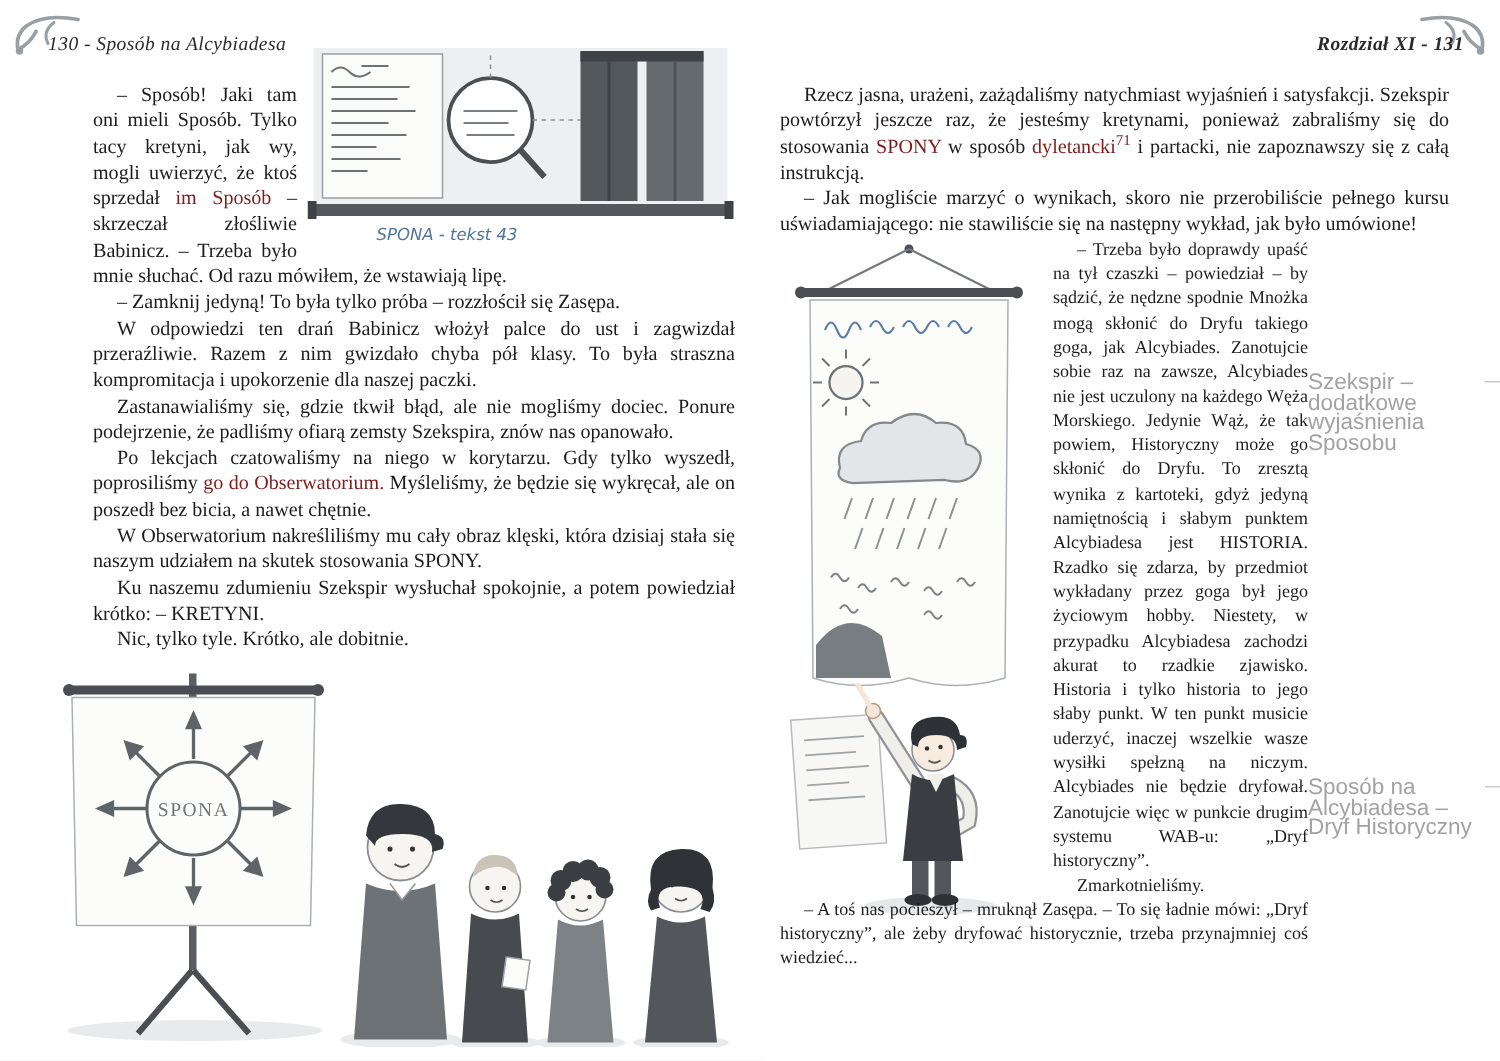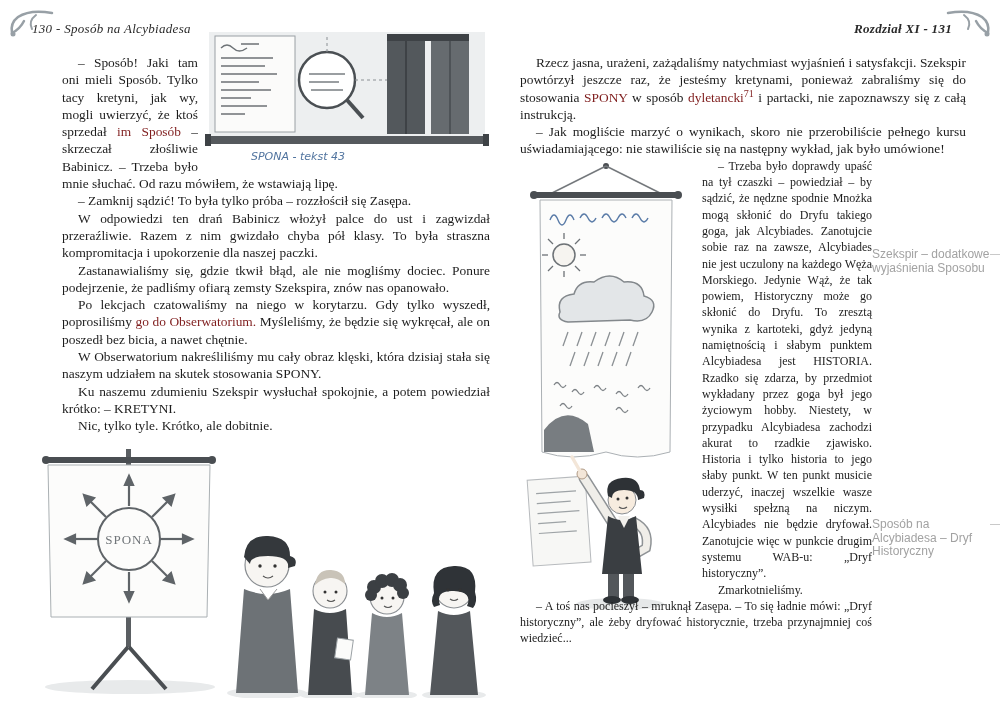--- a/index.html
+++ b/index.html
@@ -8,21 +8,21 @@
   .spread {
     position:relative; width:1000px; height:707px; background:#ffffff;
     font-family:"Liberation Serif", serif; color:#1c1c1c; overflow:hidden;
   }
   .orn { position:absolute; top:7px; width:48px; height:34px; }
   .orn-left { left:6px; }
   .orn-right { right:6px; transform:scaleX(-1); }
 
   .pagehead { position:absolute; top:21px; font-size:13px; font-style:italic; letter-spacing:.3px; color:#2a2a2a; }
   .pagehead.left { left:32px; }
-  .pagehead.right { right:48px; font-weight:bold; }
+  .pagehead.right { right:24px; font-weight:bold; }
 
   .col { position:absolute; top:54px; font-size:13.4px; line-height:17.3px; text-align:justify; hyphens:auto; }
   .col p { text-indent:16px; }
   .col-left  { left:62px;  width:428px; height:404px; overflow:hidden; }
   .col-right { left:520px; width:446px; height:600px; overflow:hidden; }
 
   .board-spacer { float:right; width:292px; height:114px; }
 
   .mid { margin-right:94px; font-size:12px; line-height:16.3px; }
   .illu-boy-wrap { float:left; width:172px; height:426px; margin:2px 10px 0 0; }
@@ -32,21 +32,21 @@
   .illu-kids  { position:absolute; left:30px;  top:443px; width:460px; height:255px; }
 
   .blue { color:#7f1d1d; }
   sup { font-size:10px; line-height:0; vertical-align:super; }
 
   .footnote { position:absolute; left:578px; top:644px; width:395px; font-size:11.8px; line-height:15px; background:#ffffff; }
   .fn-rule { width:125px; border-top:1px solid #4a4a4a; margin-bottom:6px; }
   .fn-text em { font-style:italic; }
 
   .mnote { position:absolute; width:120px; font-family:"Liberation Sans", sans-serif;
-           font-size:12px; line-height:13.5px; color:#a2a2a2; }
+           font-size:15px; line-height:13.5px; color:#a2a2a2; }
   .mnote1 { left:872px; top:248px; }
   .mnote2 { left:872px; top:518px; }
   .mnote-rule { position:absolute; right:-16px; top:6px; width:18px; border-top:1.5px solid #c9c9c9; }
 
   .hand-blue { font-family:"DejaVu Sans", sans-serif; font-style:italic; }
 </style>
 </head>
 <body>
 
 <div class="spread">
@@ -61,21 +61,21 @@
     <path d="M30 8 q-8 6 -4 14" fill="none" stroke="#98a0a6" stroke-width="2" stroke-linecap="round"></path>
     <circle cx="7" cy="27" r="2.5" fill="#98a0a6"></circle>
   </svg>
 
   <div class="pagehead left">130 - Sposób na Alcybiadesa</div>
   <div class="pagehead right">Rozdział XI - 131</div>
 
   <div class="col col-left">
     <div class="board-spacer"></div>
     <p><span>– Sposób! Jaki tam oni mieli Sposób. Tylko tacy kretyni, jak wy, mogli uwierzyć, że ktoś sprzedał </span><span class="blue">im Sposób</span><span> – skrzeczał złośliwie Babinicz. – Trzeba było mnie słuchać. Od razu mówiłem, że wstawiają lipę.</span></p>
-    <p>– Zamknij sądzić! To była tylko próba – rozzłościł się Zasępa.</p>
+    <p>– Zamknij jedyną! To była tylko próba – rozzłościł się Zasępa.</p>
     <p>W odpowiedzi ten drań Babinicz włożył palce do ust i zagwizdał przeraźliwie. Razem z nim gwizdało chyba pół klasy. To była straszna kompromitacja i upokorzenie dla naszej paczki.</p>
     <p>Zastanawialiśmy się, gdzie tkwił błąd, ale nie mogliśmy dociec. Ponure podejrzenie, że padliśmy ofiarą zemsty Szekspira, znów nas opanowało.</p>
     <p><span>Po lekcjach czatowaliśmy na niego w korytarzu. Gdy tylko wyszedł, poprosiliśmy </span><span class="blue">go do Obserwatorium.</span><span> Myśleliśmy, że będzie się wykręcał, ale on poszedł bez bicia, a nawet chętnie.</span></p>
     <p>W Obserwatorium nakreśliliśmy mu cały obraz klęski, która dzisiaj stała się naszym udziałem na skutek stosowania SPONY.</p>
     <p>Ku naszemu zdumieniu Szekspir wysłuchał spokojnie, a potem powiedział krótko: – KRETYNI.</p>
     <p>Nic, tylko tyle. Krótko, ale dobitnie.</p>
   </div>
 
   <svg class="illu-board" viewBox="0 0 285 135">
     <rect x="4" y="2" width="276" height="104" fill="#edeff0"></rect>

